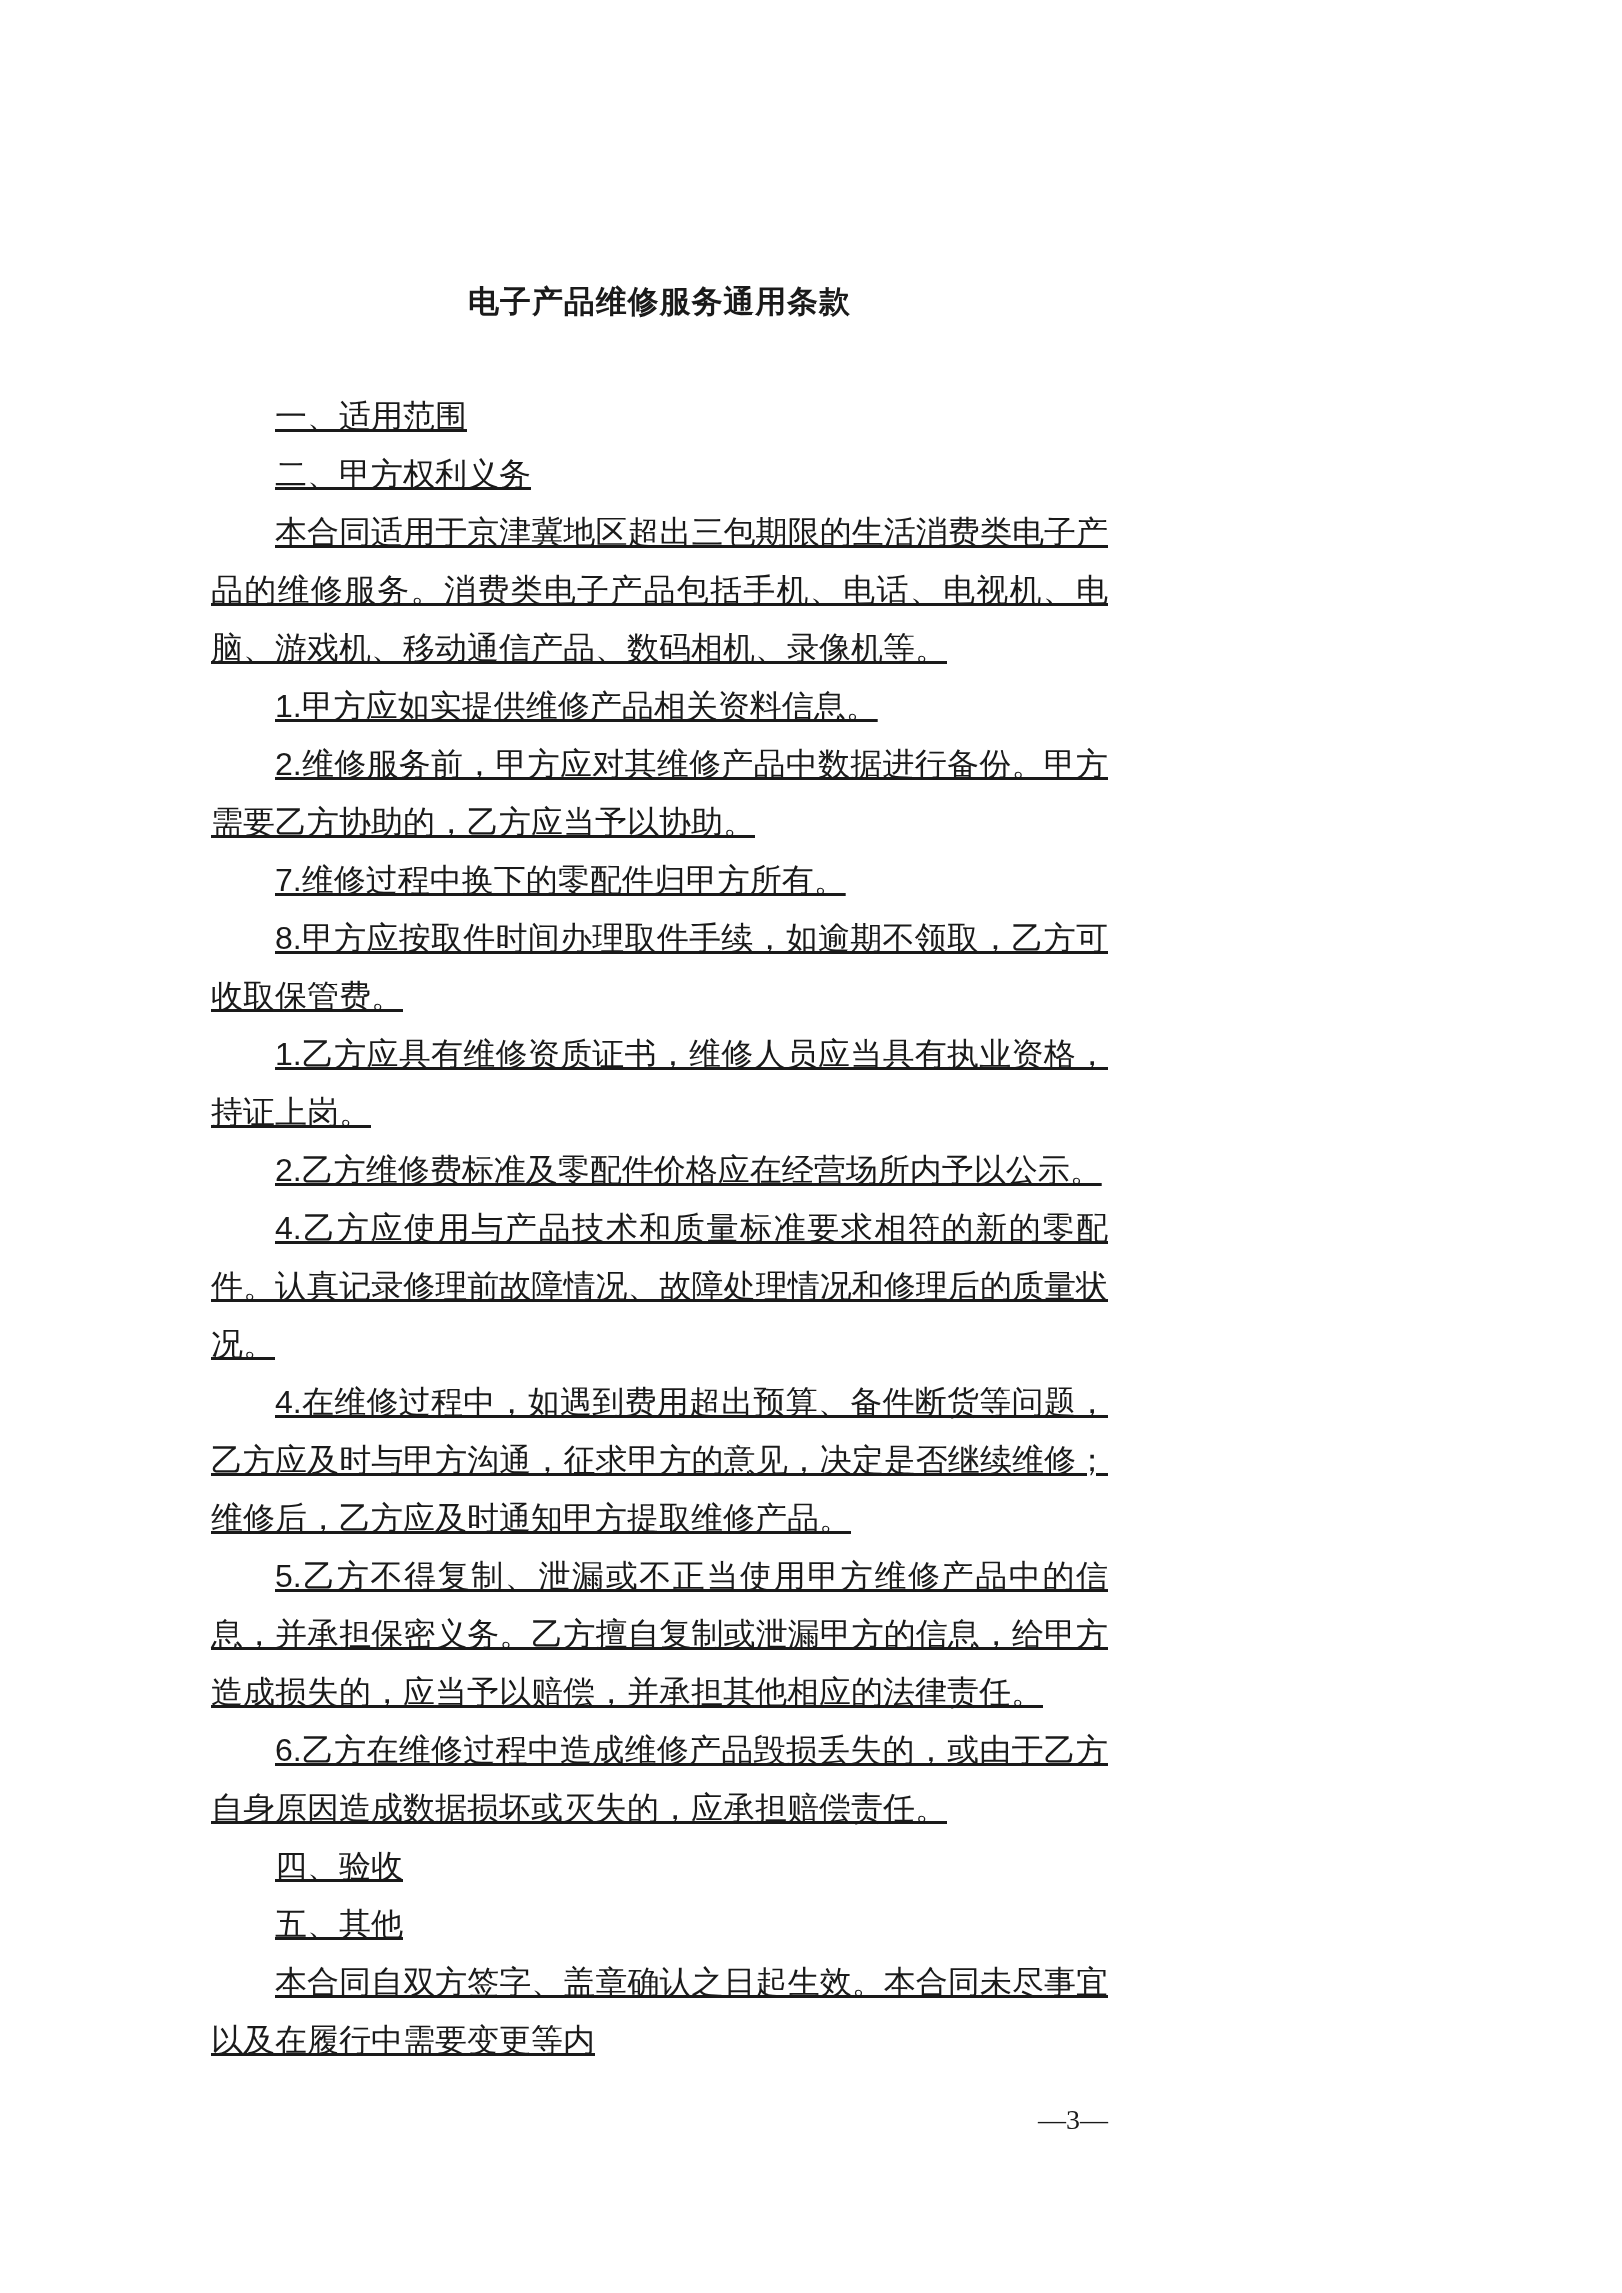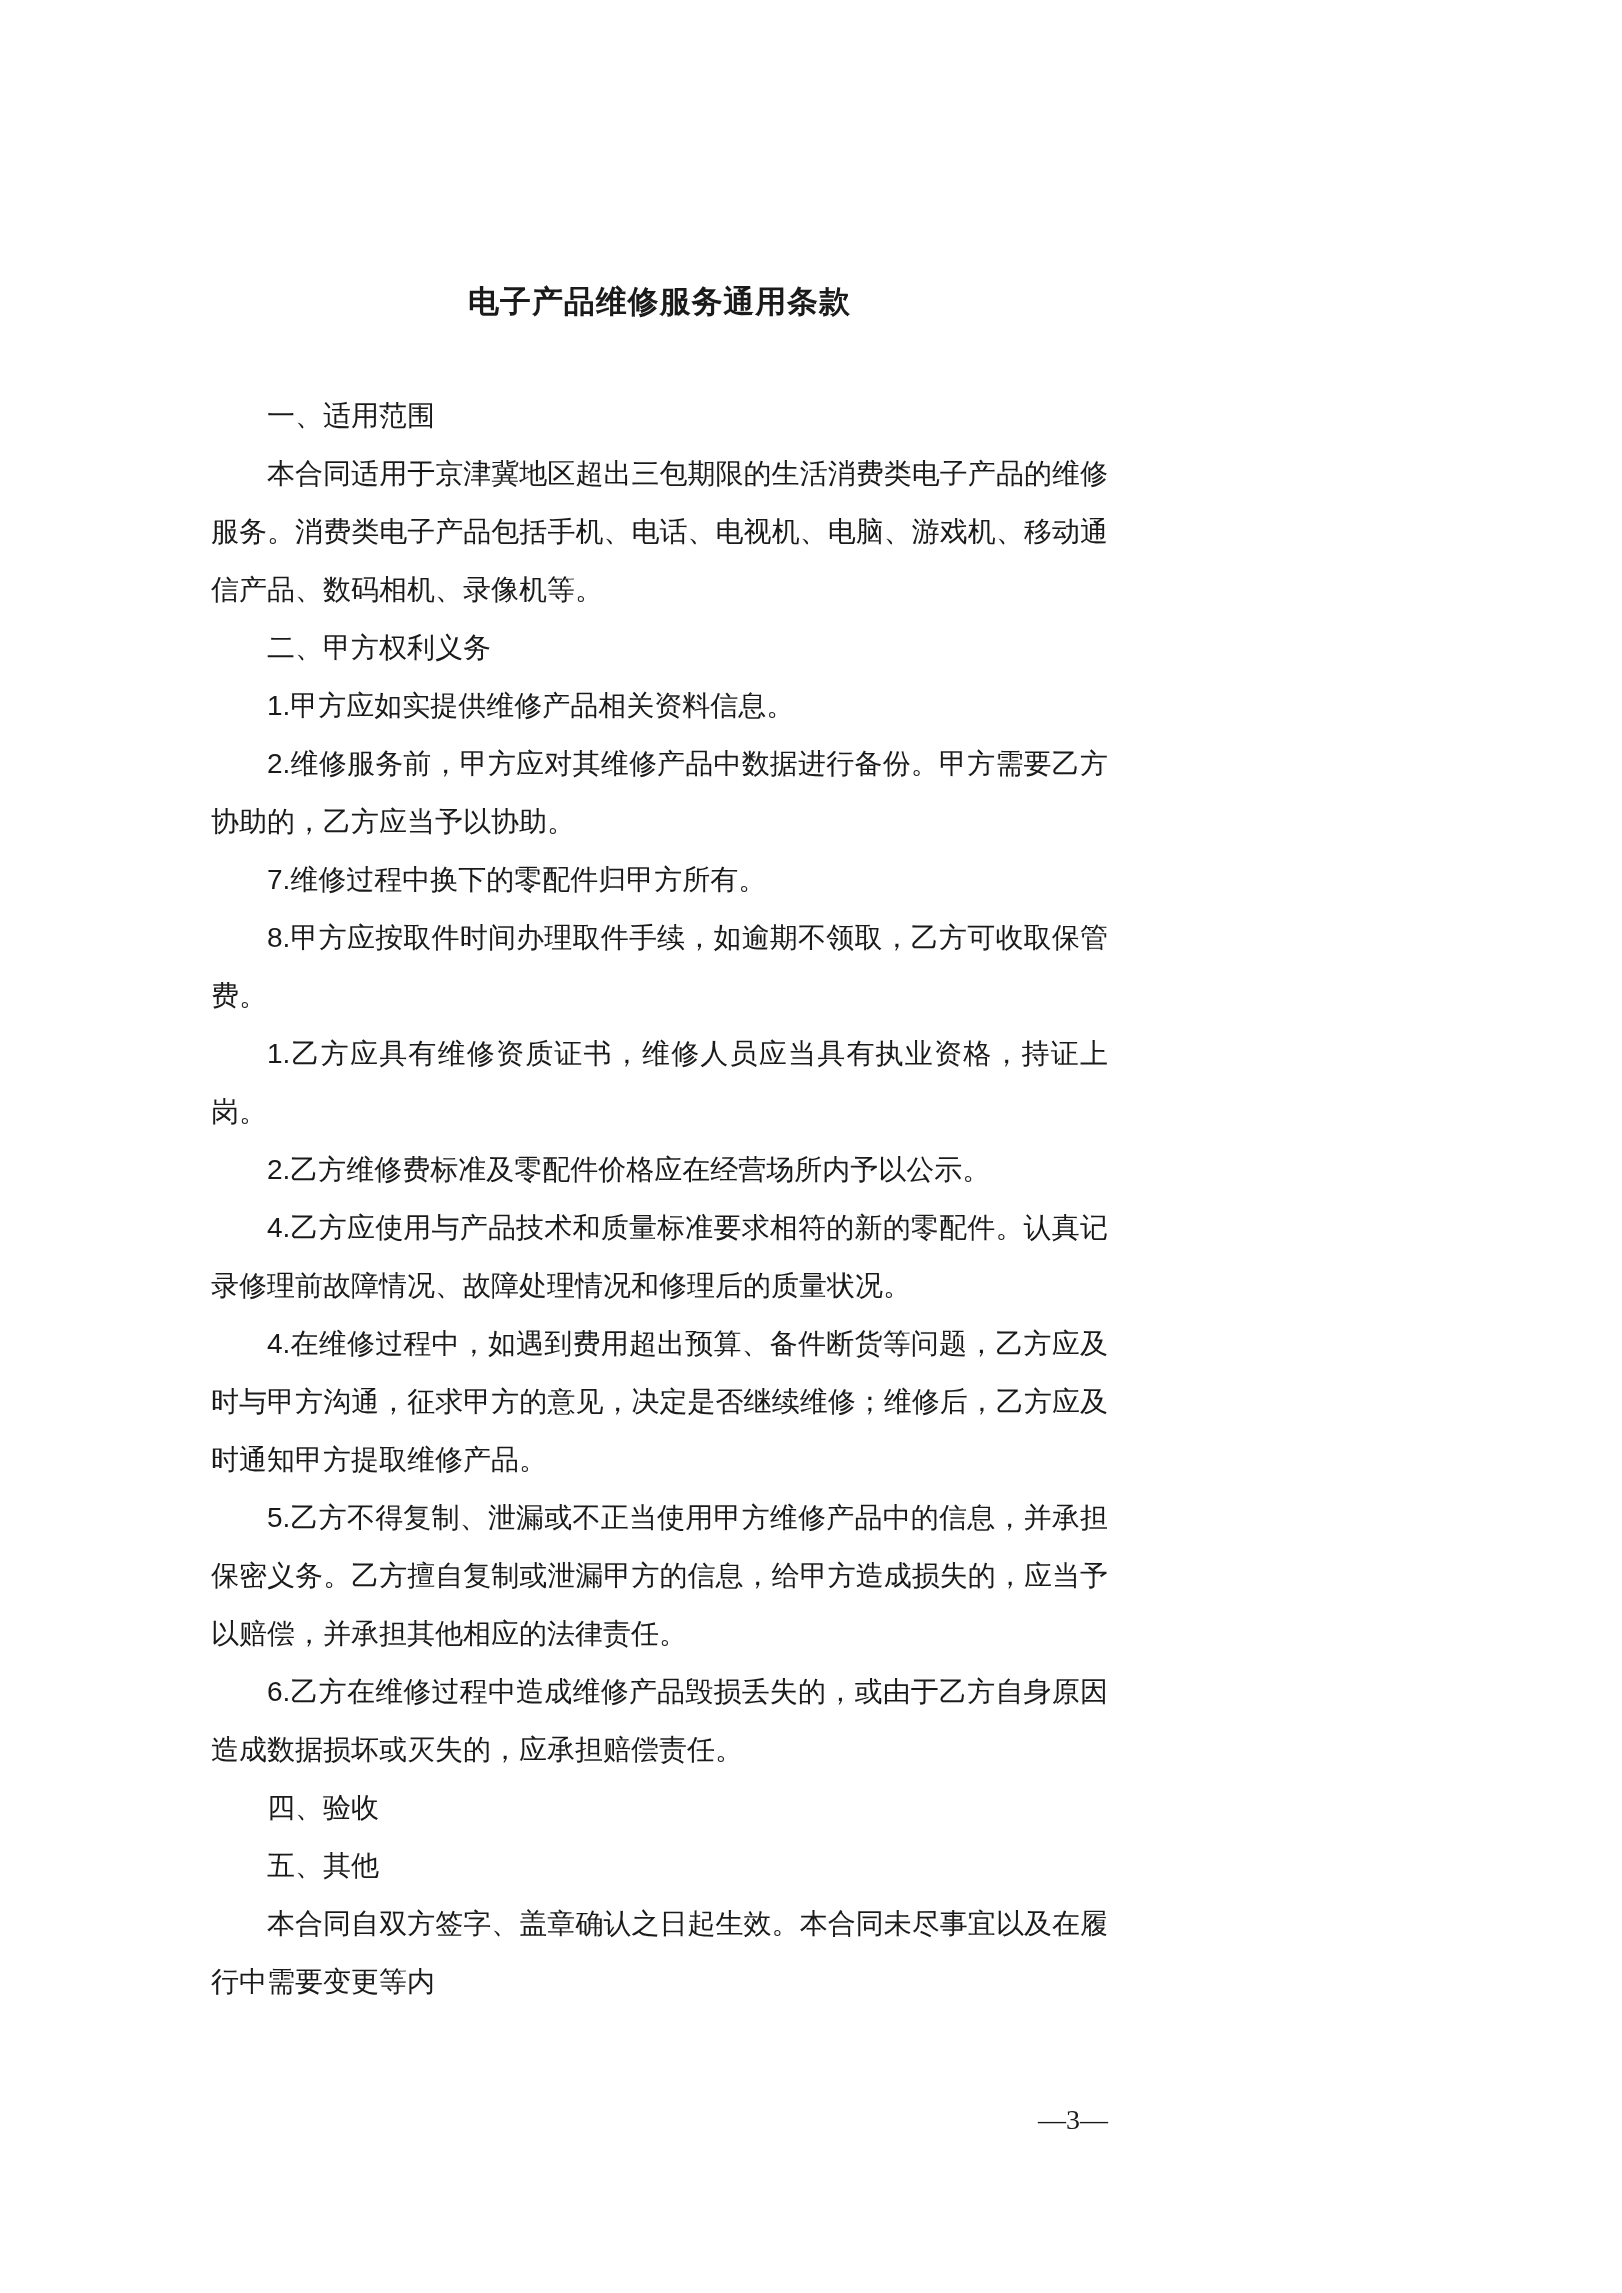--- a/index.html
+++ b/index.html
@@ -24,25 +24,26 @@
   .doc-title {
     margin: 0 0 56px 0;
     text-align: center;
     font-size: 31px;
     font-weight: bold;
     line-height: 58px;
     letter-spacing: 0.9px;
   }
   .para {
     margin: 0;
-    font-size: 28px;
+    font-size: 32px;
     line-height: 58px;
     text-align: justify;
     text-indent: 2em;
     word-break: break-all;
+    text-decoration: underline;
   }
   .para.heading {
     font-weight: normal;
   }
   .page-number {
     position: absolute;
     top: 2091px;
     right: 211px;
     font-size: 28px;
     line-height: 58px;
@@ -51,22 +52,22 @@
   }
 </style>
 </head>
 <body>
 
 <div class="page">
   <div class="content">
     <h1 class="doc-title">电子产品维修服务通用条款</h1>
     <div>
         <p class="para heading">一、适用范围</p>
+        <p class="para heading">二、甲方权利义务</p>
         <p class="para body">本合同适用于京津冀地区超出三包期限的生活消费类电子产品的维修服务。消费类电子产品包括手机、电话、电视机、电脑、游戏机、移动通信产品、数码相机、录像机等。</p>
-        <p class="para heading">二、甲方权利义务</p>
         <p class="para body">1.甲方应如实提供维修产品相关资料信息。</p>
         <p class="para body">2.维修服务前，甲方应对其维修产品中数据进行备份。甲方需要乙方协助的，乙方应当予以协助。</p>
         <p class="para body">7.维修过程中换下的零配件归甲方所有。</p>
         <p class="para body">8.甲方应按取件时间办理取件手续，如逾期不领取，乙方可收取保管费。</p>
         <p class="para body">1.乙方应具有维修资质证书，维修人员应当具有执业资格，持证上岗。</p>
         <p class="para body">2.乙方维修费标准及零配件价格应在经营场所内予以公示。</p>
         <p class="para body">4.乙方应使用与产品技术和质量标准要求相符的新的零配件。认真记录修理前故障情况、故障处理情况和修理后的质量状况。</p>
         <p class="para body">4.在维修过程中，如遇到费用超出预算、备件断货等问题，乙方应及时与甲方沟通，征求甲方的意见，决定是否继续维修；维修后，乙方应及时通知甲方提取维修产品。</p>
         <p class="para body">5.乙方不得复制、泄漏或不正当使用甲方维修产品中的信息，并承担保密义务。乙方擅自复制或泄漏甲方的信息，给甲方造成损失的，应当予以赔偿，并承担其他相应的法律责任。</p>
         <p class="para body">6.乙方在维修过程中造成维修产品毁损丢失的，或由于乙方自身原因造成数据损坏或灭失的，应承担赔偿责任。</p>

